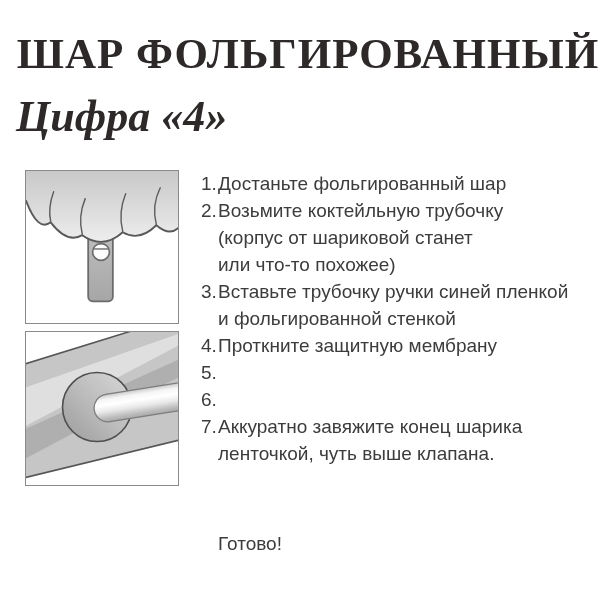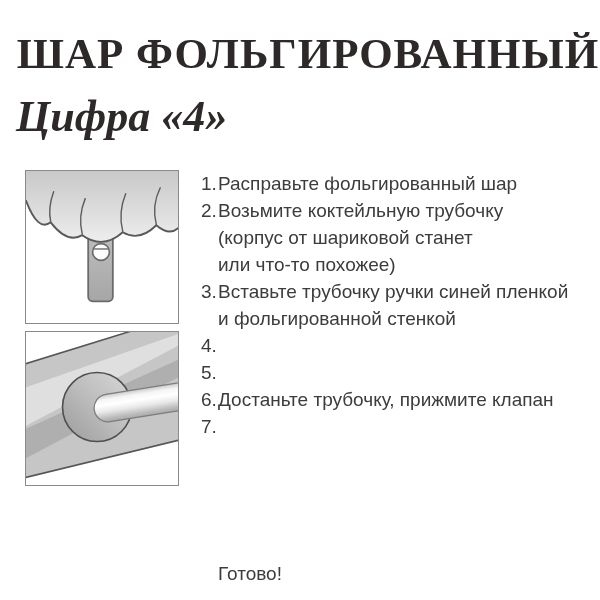--- a/index.html
+++ b/index.html
@@ -42,21 +42,21 @@
   .fig2{top:331px;height:153px;}
   .steps{
     position:absolute;left:201px;top:170px;width:390px;
     color:var(--ink-body);
     font-size:19px;line-height:27px;
   }
   .step{display:flex;}
   .step .num{flex:0 0 17px;white-space:pre;}
   .step .txt{white-space:pre;}
   .done{
-    position:absolute;left:218px;top:560px;
+    position:absolute;left:218px;top:530px;
     color:var(--ink-body);
     font-size:19px;line-height:27px;
     white-space:pre;
   }
 </style>
 </head>
 <body>
 
 <div class="page" style="--ink-title: #2e2929; --ink-body: #3c3c3c; --frame: #8a8a8a;">
 
@@ -121,43 +121,45 @@
 
       <g transform="rotate(-9 83 77)">
         <rect x="69" y="63" width="120" height="28" rx="14" fill="url(#f2straw)" stroke="#7d7d7d" stroke-width="1.3"></rect>
       </g>
     </svg>
   </figure>
 
   <div class="steps">
       <div class="step">
         <span class="num">1.</span>
-        <span class="txt">Расправьте фольгированный шар</span>
+        <span class="txt">Достаньте фольгированный шар</span>
       </div>
       <div class="step">
         <span class="num">2.</span>
         <span class="txt">Возьмите коктейльную трубочку
 (корпус от шариковой станет
 или что-то похожее)</span>
       </div>
       <div class="step">
         <span class="num">3.</span>
         <span class="txt">Вставьте трубочку ручки синей пленкой
 и фольгированной стенкой</span>
       </div>
       <div class="step">
         <span class="num">4.</span>
+        <span class="txt">Проткните защитную мембрану</span>
       </div>
       <div class="step">
         <span class="num">5.</span>
       </div>
       <div class="step">
         <span class="num">6.</span>
-        <span class="txt">Достаньте трубочку, прижмите клапан</span>
       </div>
       <div class="step">
         <span class="num">7.</span>
+        <span class="txt">Аккуратно завяжите конец шарика
+ленточкой, чуть выше клапана.</span>
       </div>
     </div>
 
   <div class="done">Готово!</div>
 
 </div>
 
 </body></html>

